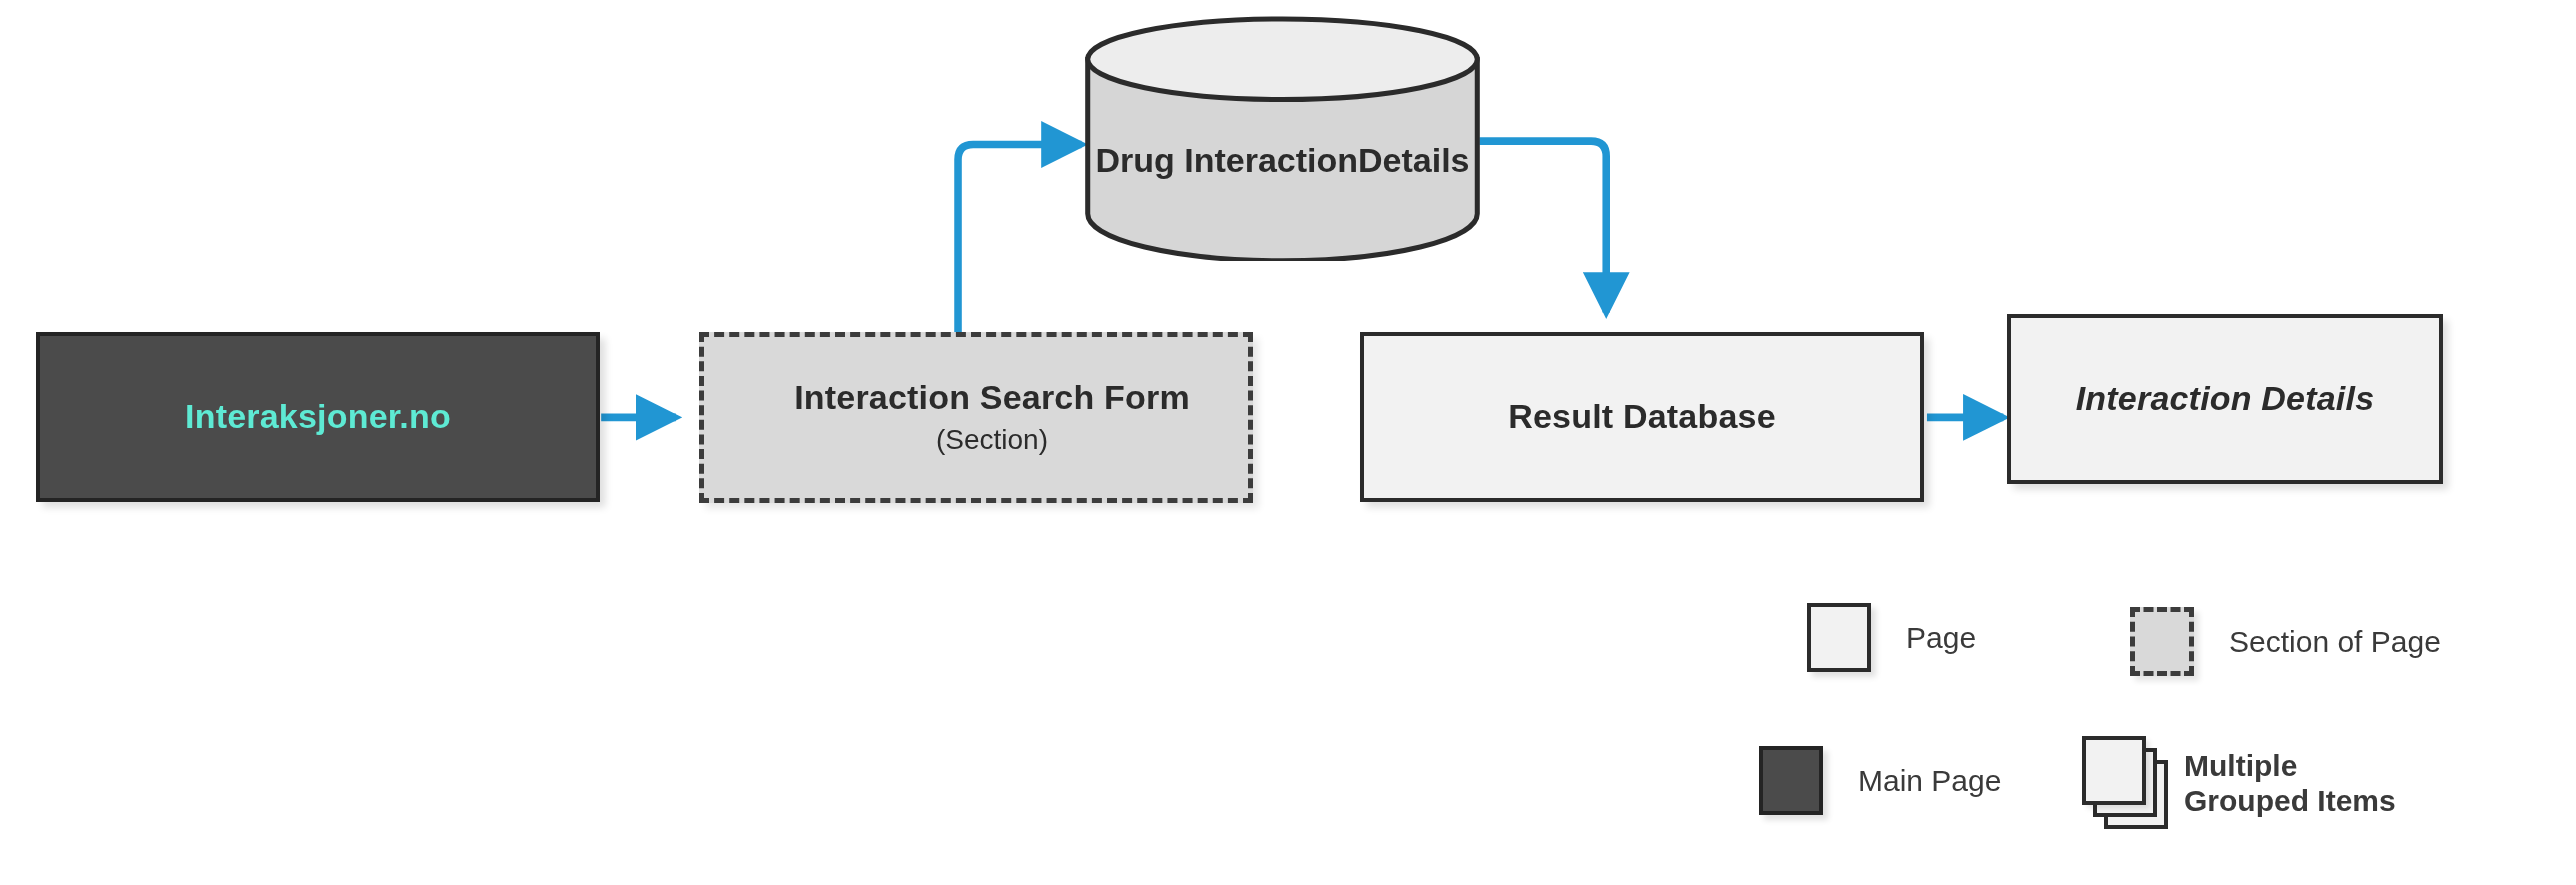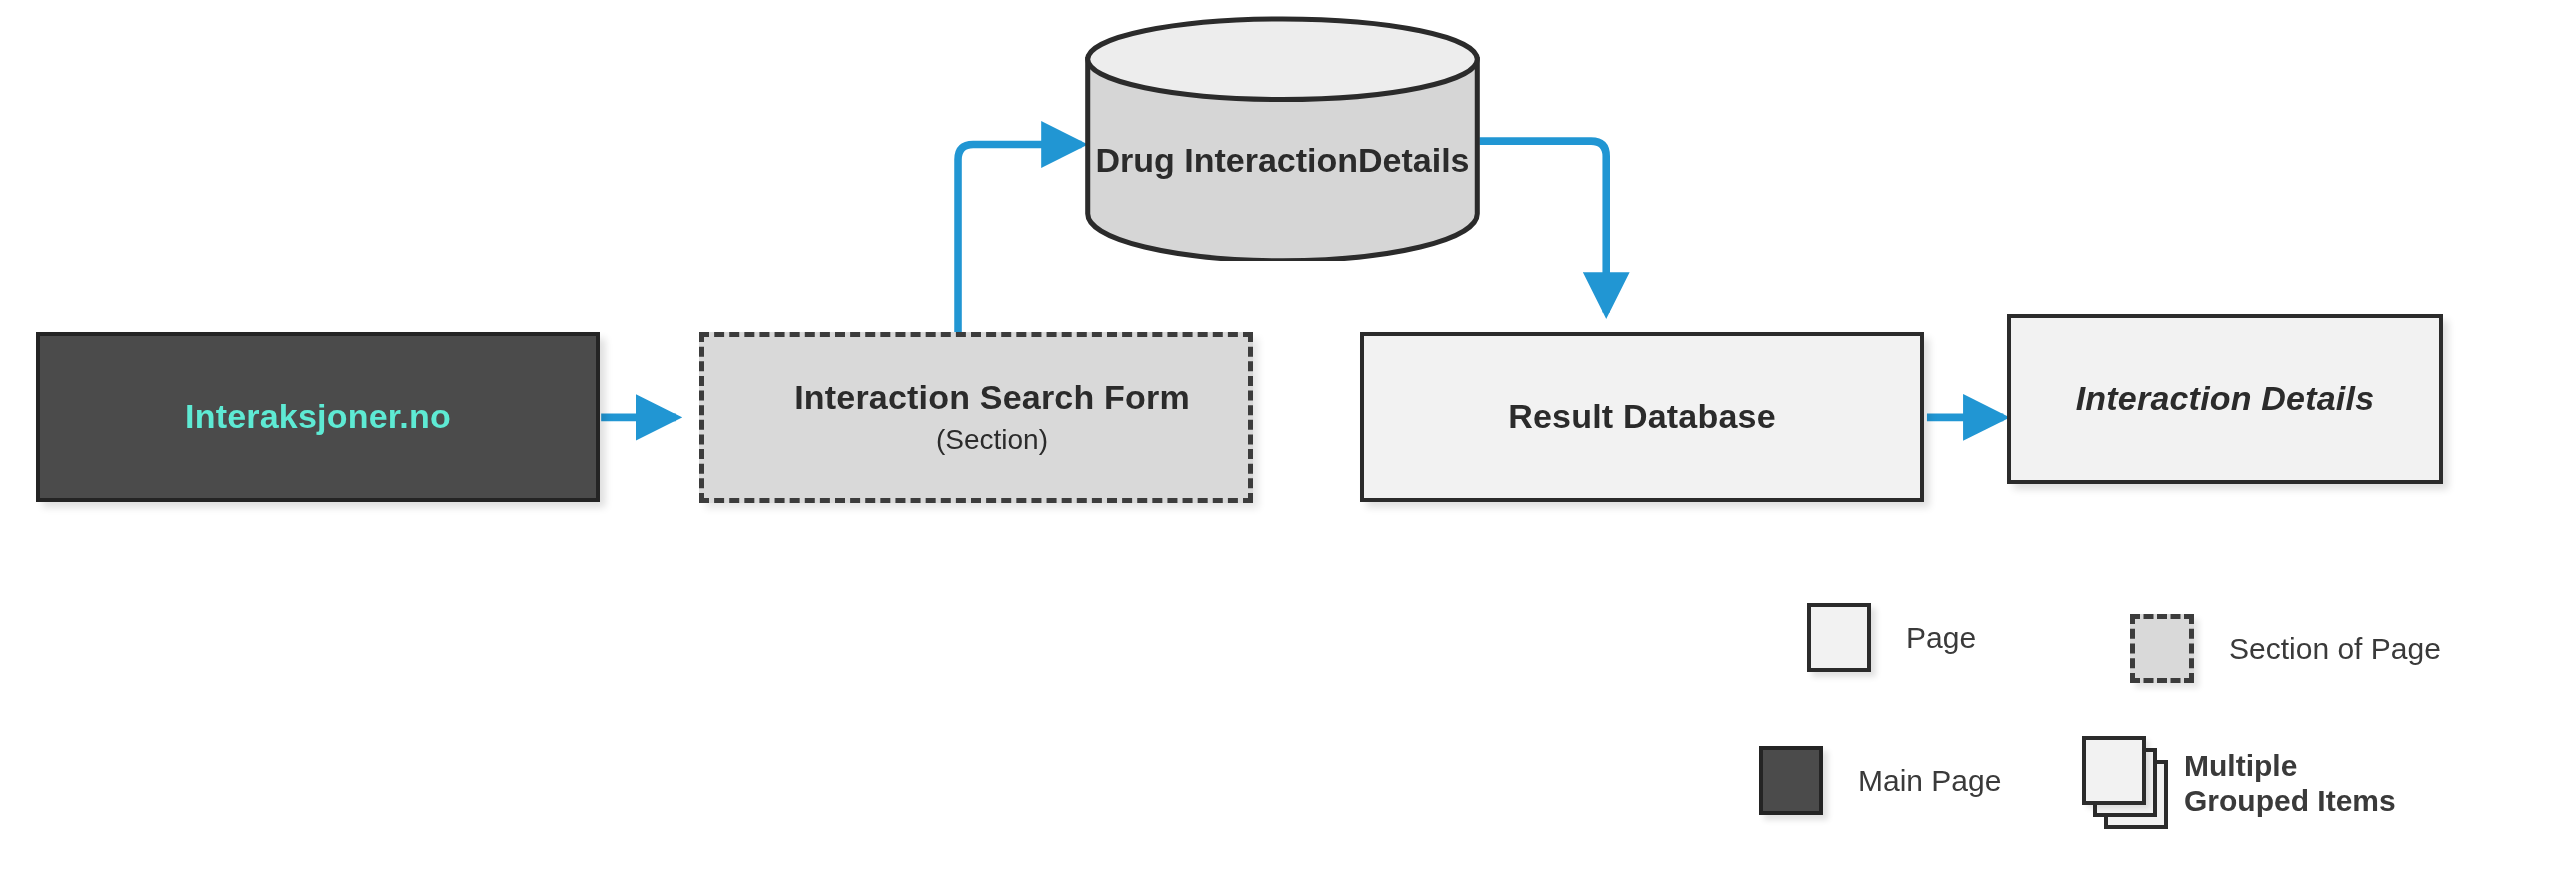--- a/index.html
+++ b/index.html
@@ -221,21 +221,21 @@
     <span class="title">Interaction Details</span>
   </div>
 
   <div id="legend">
 
     <div class="legend-item" style="left:0px; top:0px;margin-left:48px;">
       <span class="sw sw-page"></span>
       <span class="legend-label" style="margin-left:35px;">Page</span>
     </div>
 
-    <div class="legend-item" style="left:323px; top:11px;padding-left:48px;">
+    <div class="legend-item" style="left:323px; top:4px;padding-left:48px;">
       <span class="sw sw-section"></span>
       <span class="legend-label" style="margin-left:35px;">Section of Page</span>
     </div>
 
     <div class="legend-item" style="left:0px; top:143px;text-align:center;">
       <span class="sw sw-main"></span>
       <span class="legend-label" style="margin-left:35px;">Main Page</span>
     </div>
 
     <div class="legend-item" style="left:323px; top:133px;">

